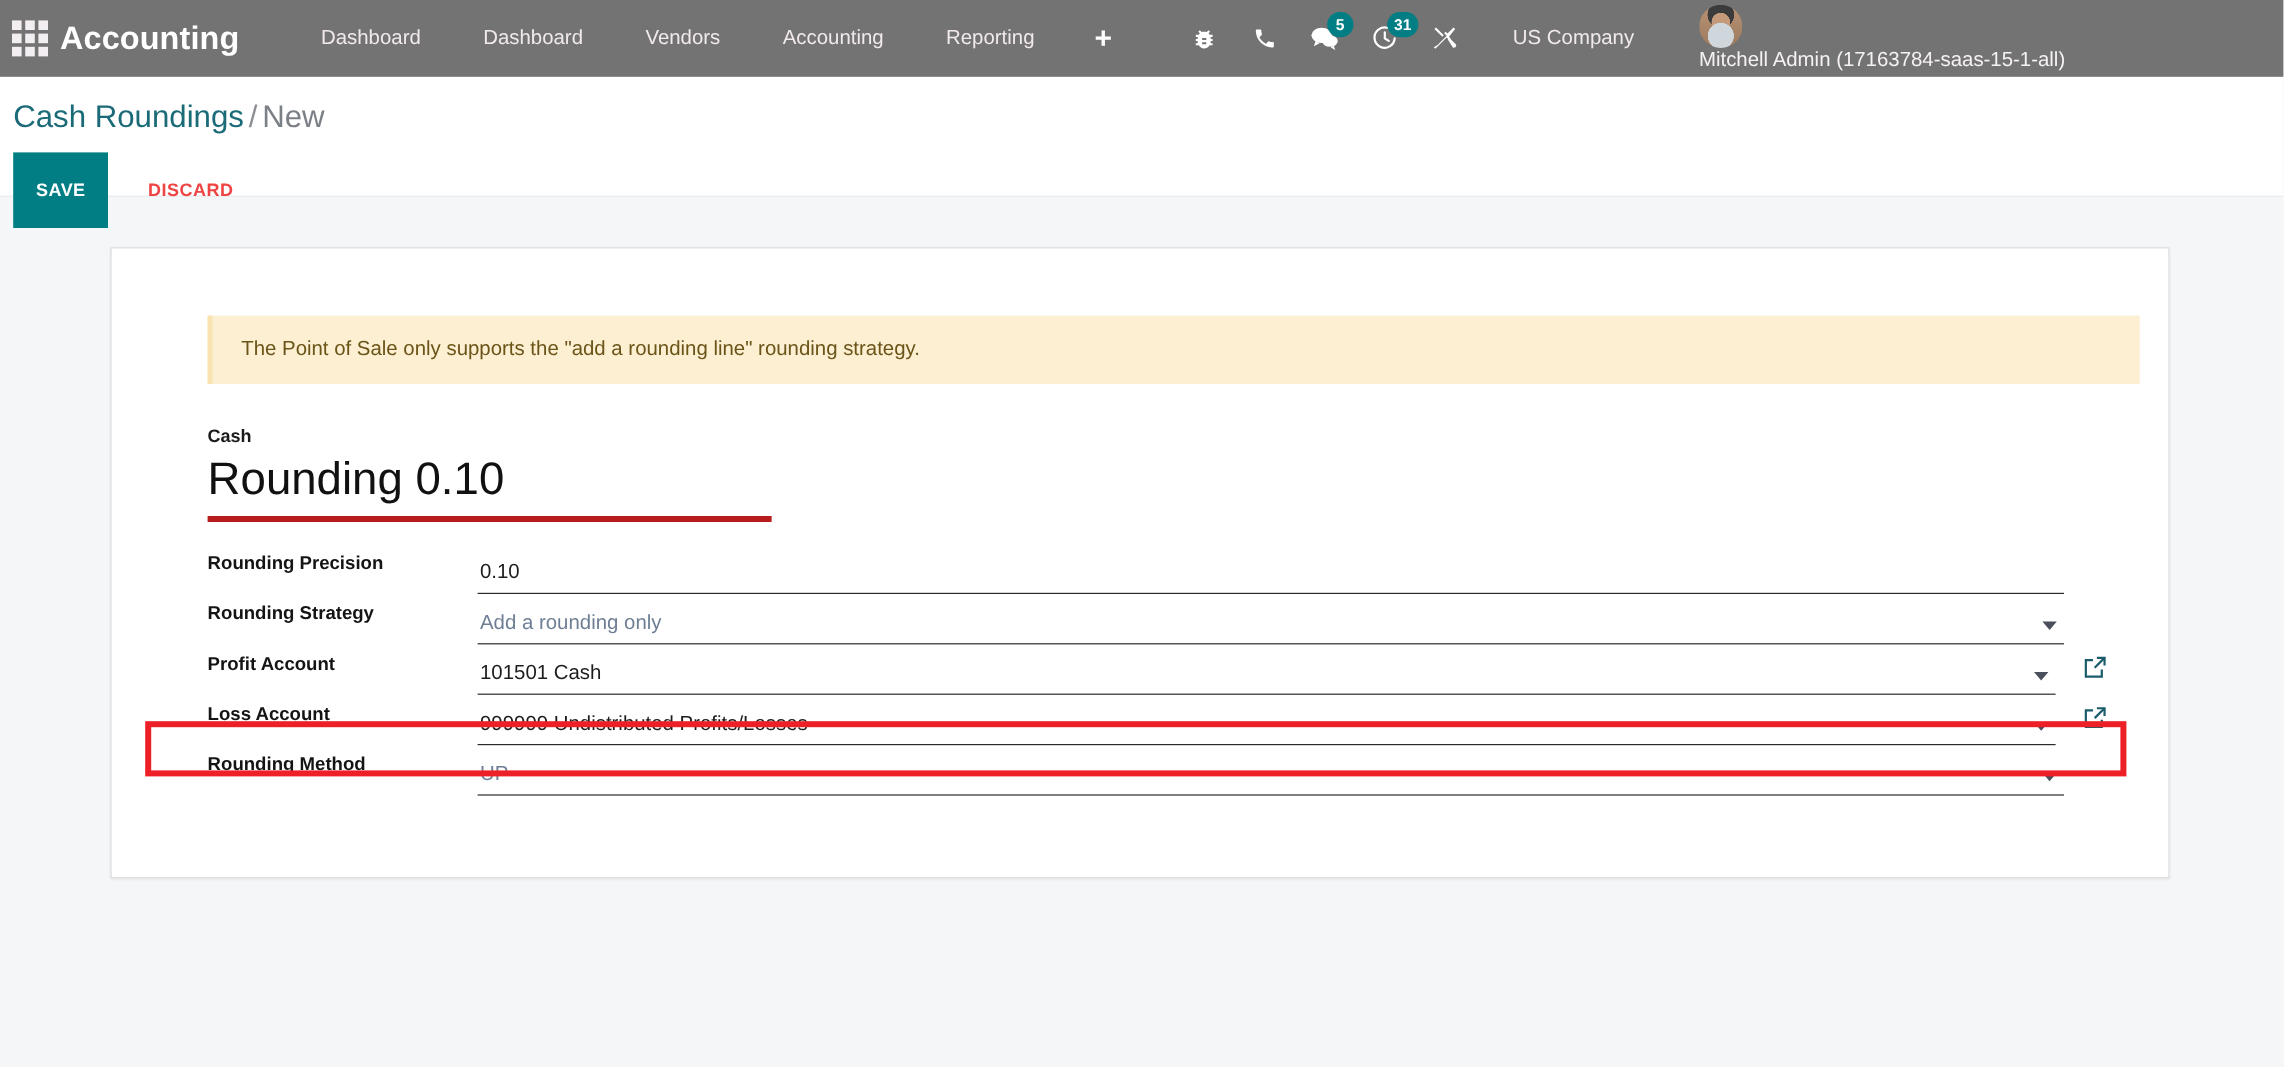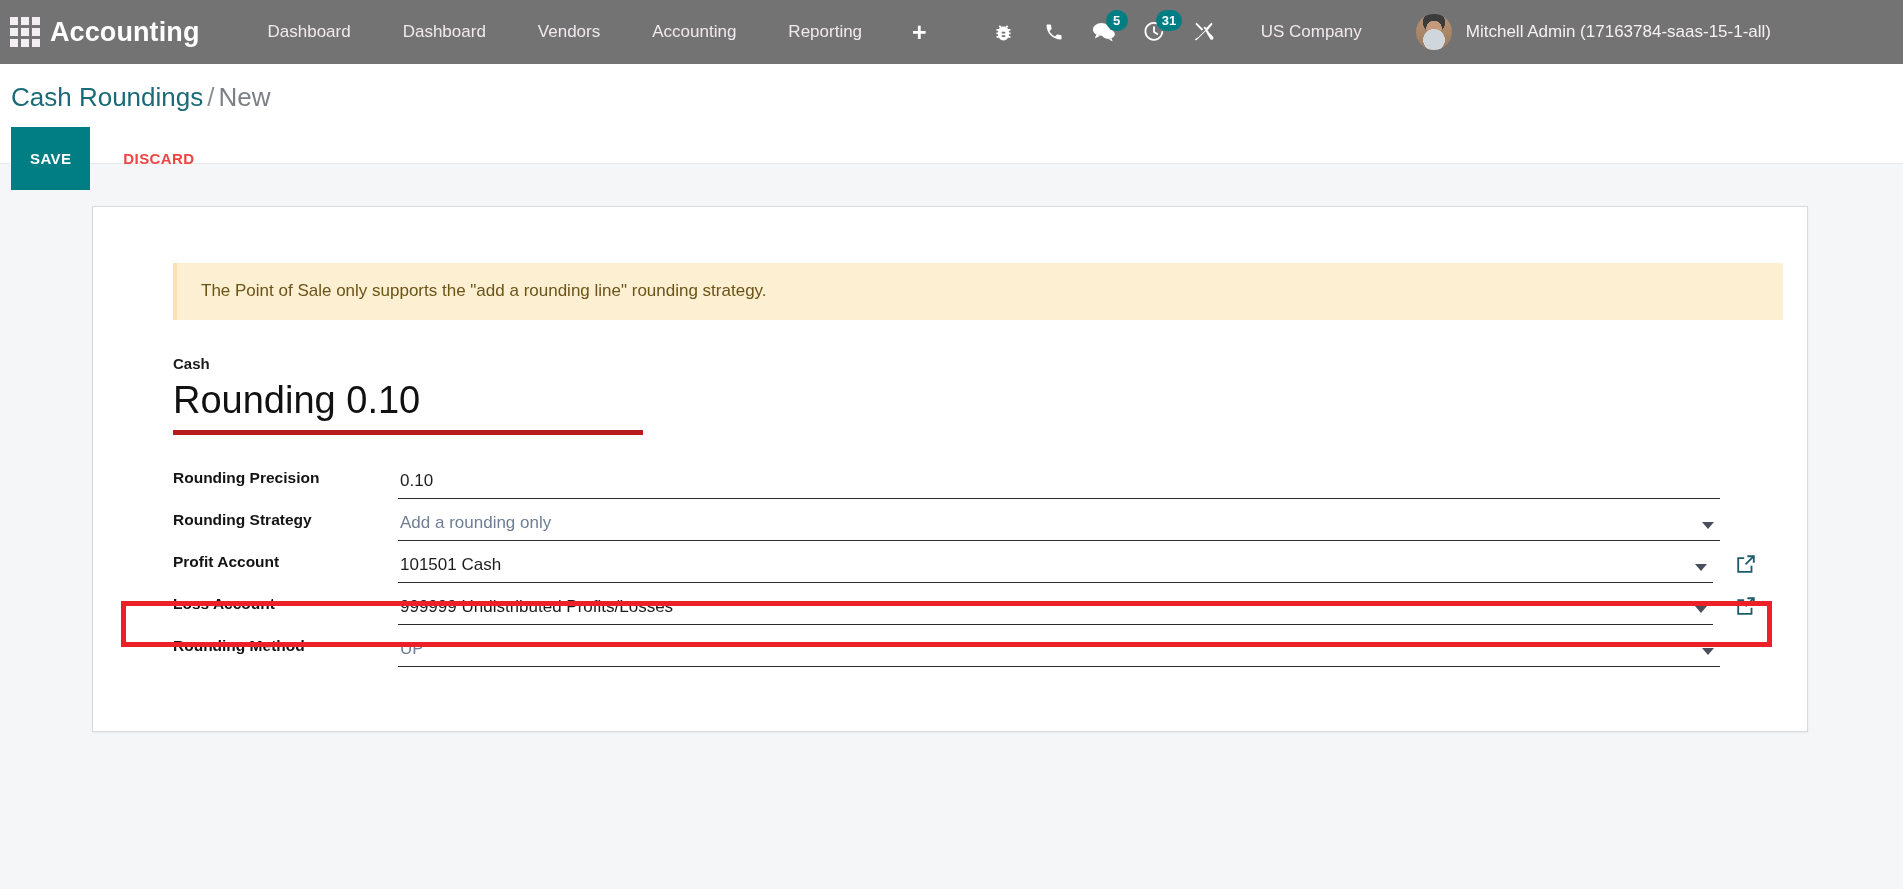--- a/index.html
+++ b/index.html
@@ -106,24 +106,24 @@
   }
   .company-name {
     font-size: 17px;
     color: #f1e9ee;
     padding: 0 20px 0 32px;
     white-space: nowrap;
     cursor: pointer;
   }
   .user-area {
     display: flex;
-    align-items: center;
     margin-left: 34px;
     margin-right: 20px;
     cursor: pointer;
+    flex-direction: column;
   }
   .avatar {
     width: 36px;
     height: 36px;
     border-radius: 50%;
     margin-right: 14px;
     background:
       radial-gradient(circle at 50% 72%, #cfd6dc 0 34%, rgba(0,0,0,0) 35%),
       radial-gradient(circle at 50% 40%, #c49a7a 0 27%, rgba(0,0,0,0) 28%),
       radial-gradient(circle at 50% 23%, #3b3b3b 0 33%, rgba(0,0,0,0) 34%),
@@ -235,21 +235,21 @@
     font-family: inherit;
     line-height: 48px;
   }
 
   
   .form-grid {
     margin: 26px 0 0 30px;
   }
   .f-row {
     display: flex;
-    align-items: center;
+    align-items: flex-start;
     height: 42px;
     position: relative;
   }
   .f-label {
     width: 225px;
     flex: 0 0 225px;
     font-size: 15.5px;
     font-weight: 700;
     color: #141414;
     padding-bottom: 9px;

